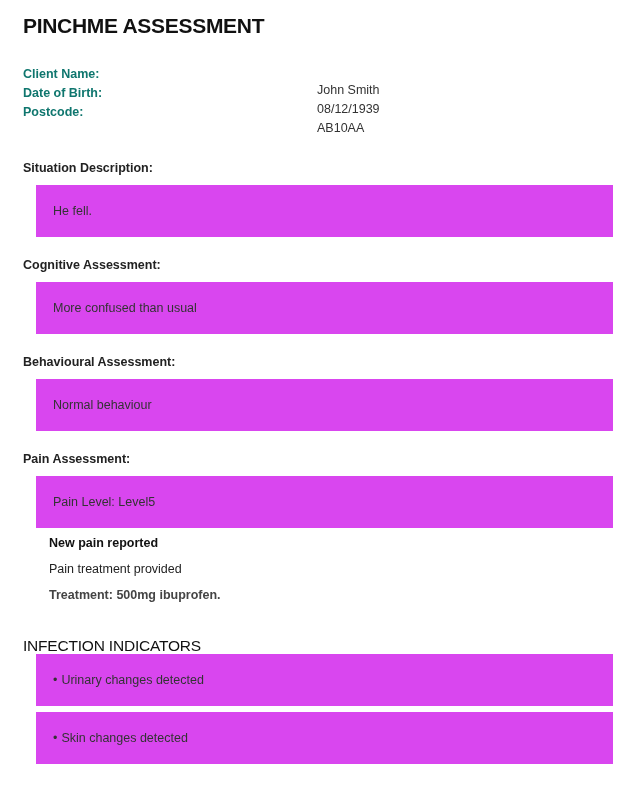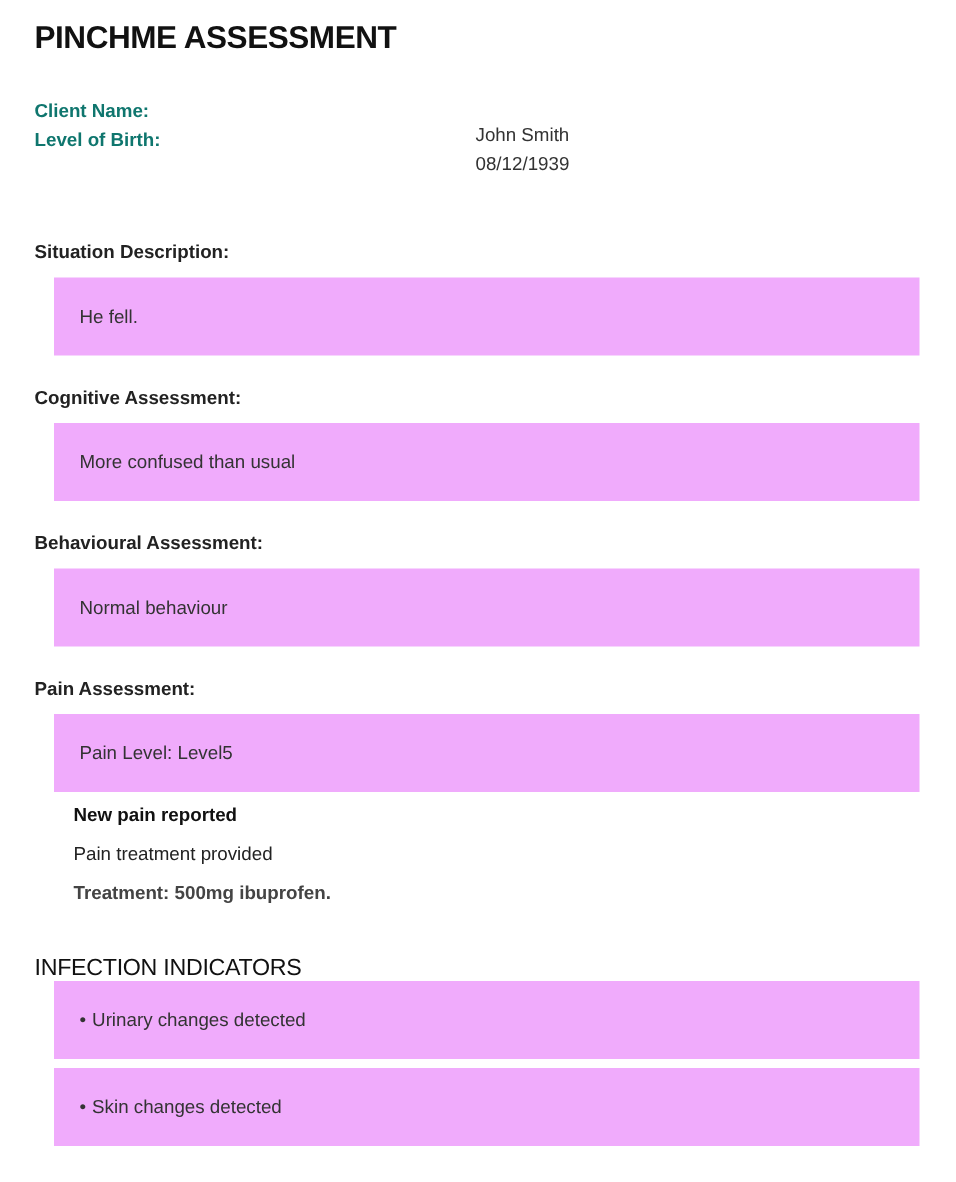--- a/index.html
+++ b/index.html
@@ -17,21 +17,21 @@
   .info { position: absolute; left: 23px; top: 65px; width: 600px; }
   .info-row { display: flex; height: 19px; line-height: 19px; font-size: 12.5px; }
   .info-label { width: 294px; font-weight: bold; color: #0f766e; }
   .info-value { color: #333; margin-top: 16px; }
   .section-label {
     position: absolute; left: 23px;
     font-size: 12.5px; font-weight: bold; color: #222;
   }
   .box {
     position: absolute; left: 36px; width: 577px; height: 52px;
-    background: #f0abfc;
+    background: #d946ef;
     box-sizing: border-box; padding-left: 17px;
     display: flex; align-items: center;
     font-size: 12.5px; color: #333;
   }
   .pain-line { position: absolute; left: 37px; font-size: 12.5px; padding-left: 12px; }
   .pain-new { font-weight: bold; color: #111; }
   .pain-prov { color: #222; }
   .pain-treat { color: #444; }
   .h2 {
     position: absolute; left: 23px; top: 637px; margin: 0;
@@ -43,22 +43,26 @@
 <body>
 
 <h1 class="title">PINCHME ASSESSMENT</h1>
 
 <div class="info">
   <div class="info-row">
     <span class="info-label">Client Name:</span>
     <span class="info-value">John Smith</span>
   </div>
   <div class="info-row">
-    <span class="info-label">Level of Birth:</span>
+    <span class="info-label">Date of Birth:</span>
     <span class="info-value">08/12/1939</span>
+  </div>
+  <div class="info-row">
+    <span class="info-label">Postcode:</span>
+    <span class="info-value">AB10AA</span>
   </div>
 </div>
 
 <div class="section-label" style="top:161px;">Situation Description:</div>
 <div class="box" style="top:185px;">
   <span>He fell.</span>
 </div>
 
 <div class="section-label" style="top:258px;">Cognitive Assessment:</div>
 <div class="box" style="top:282px;">

